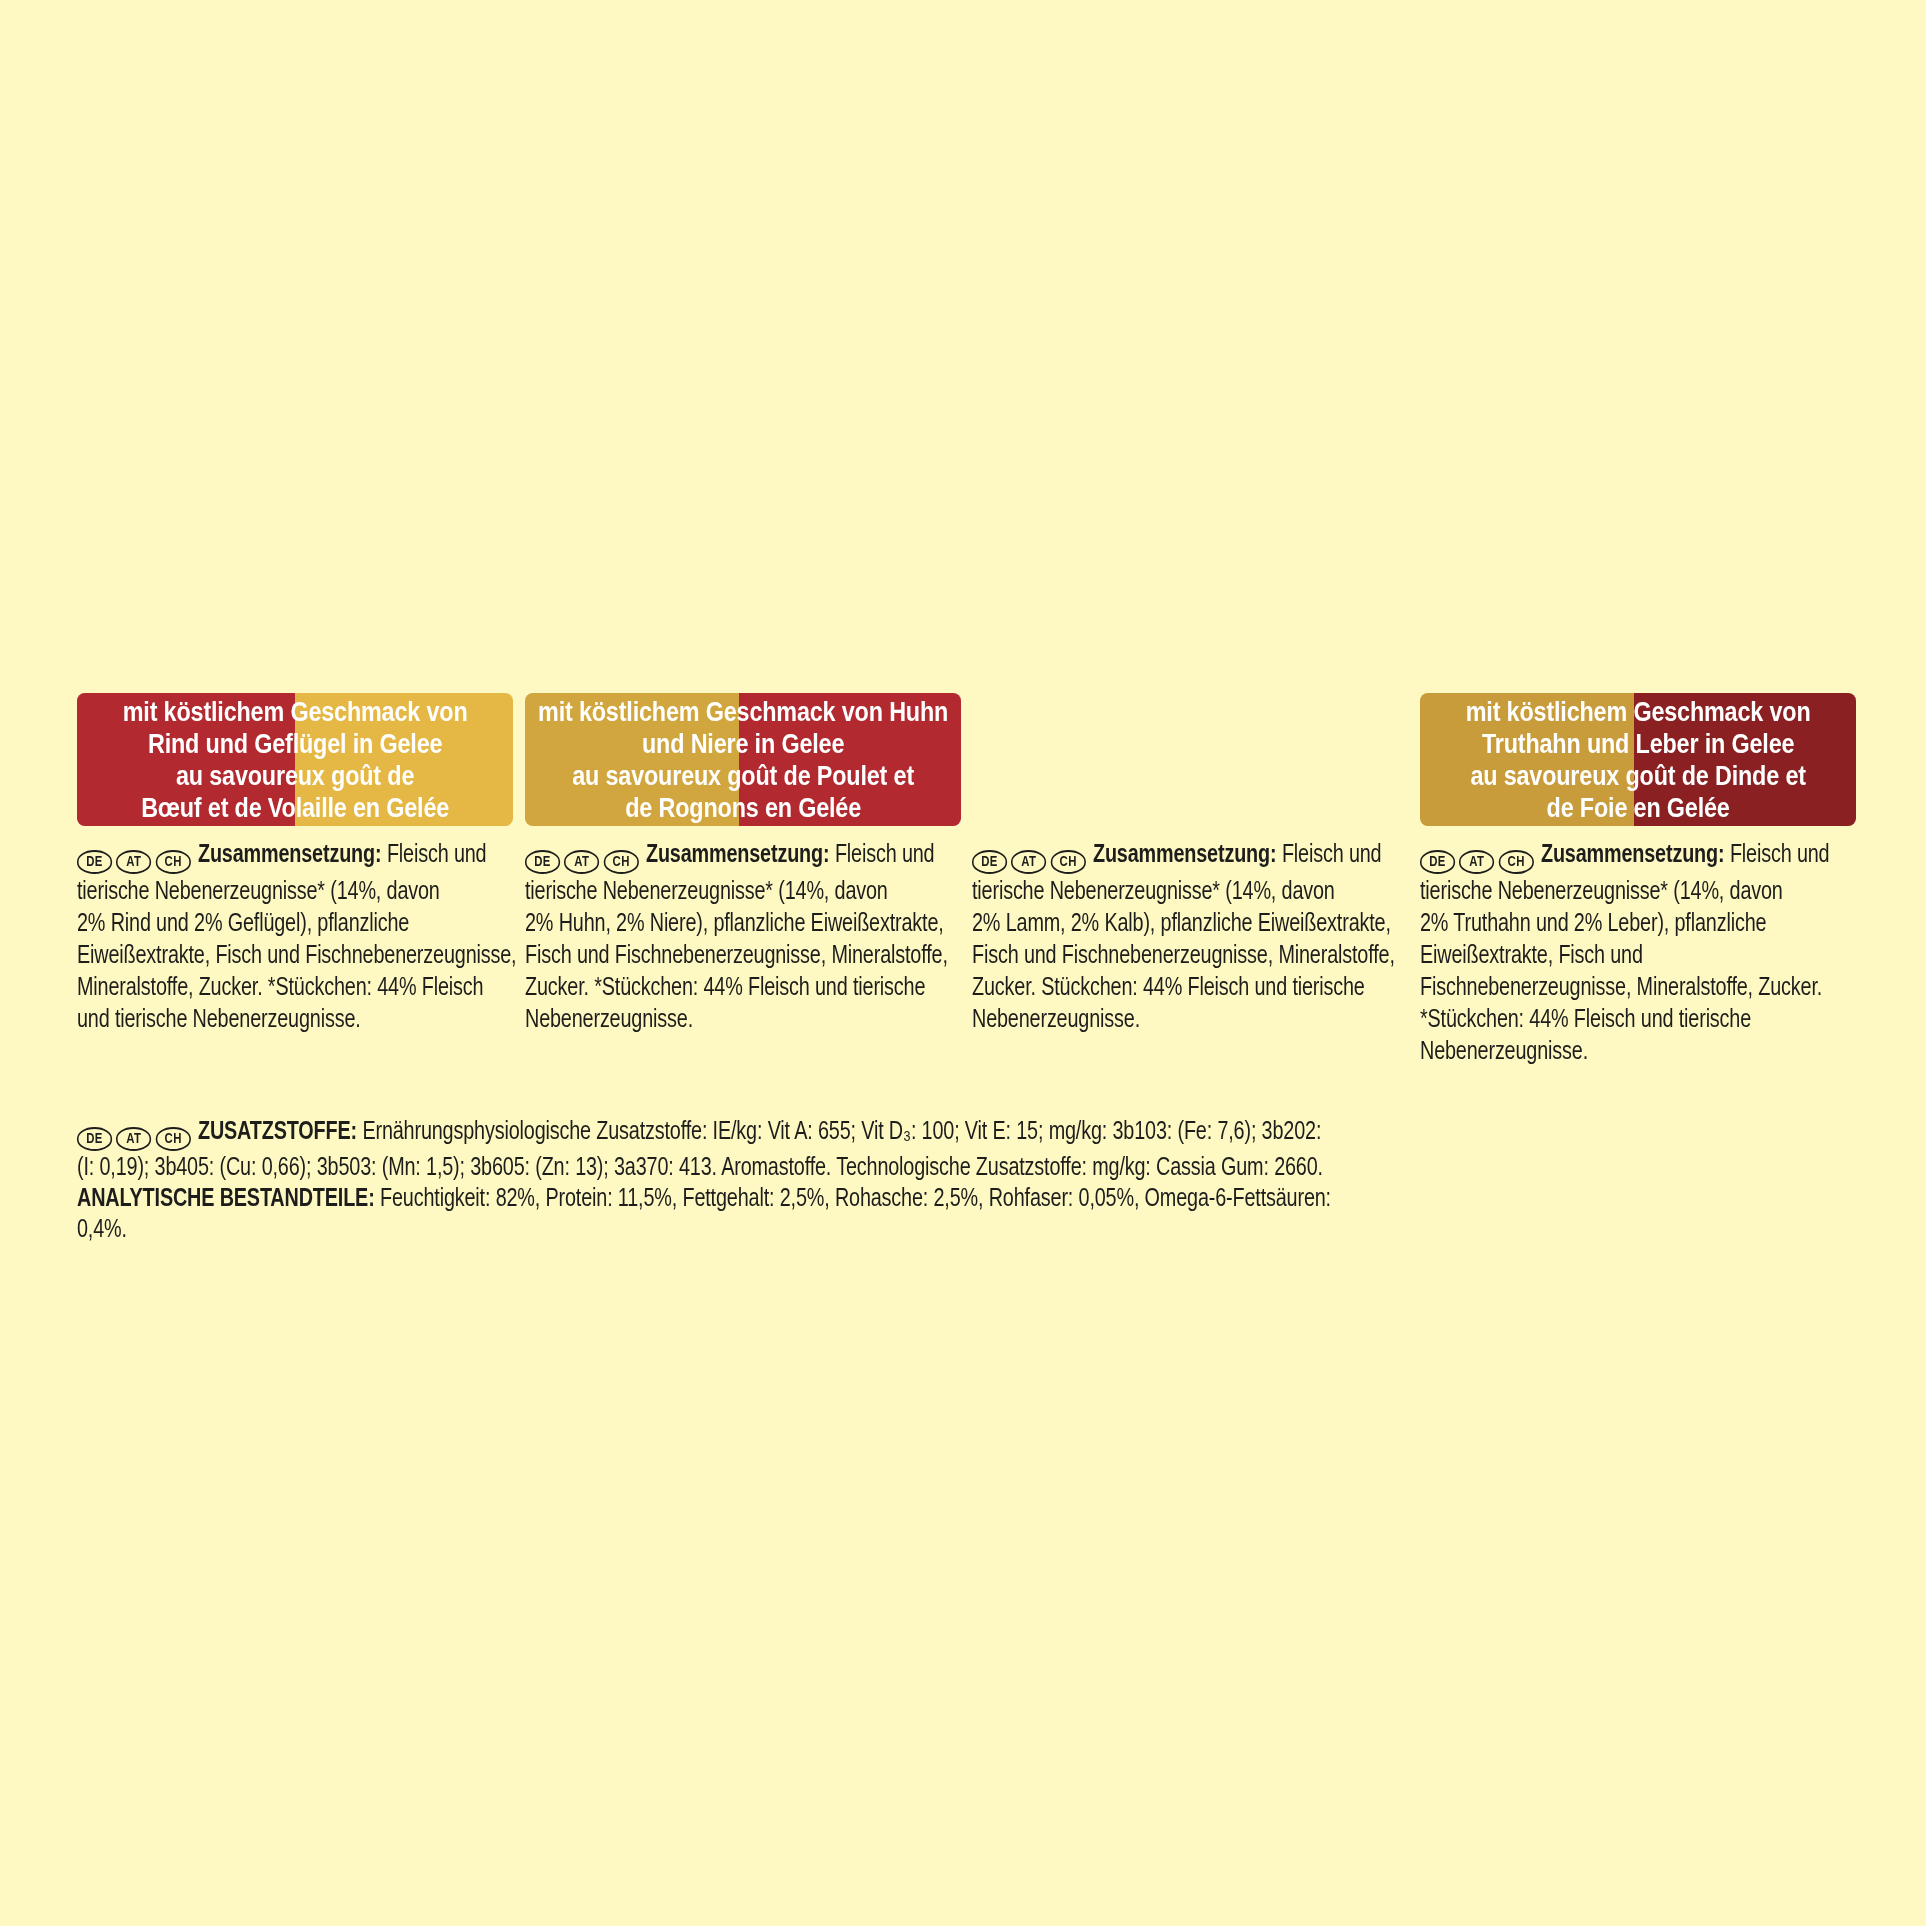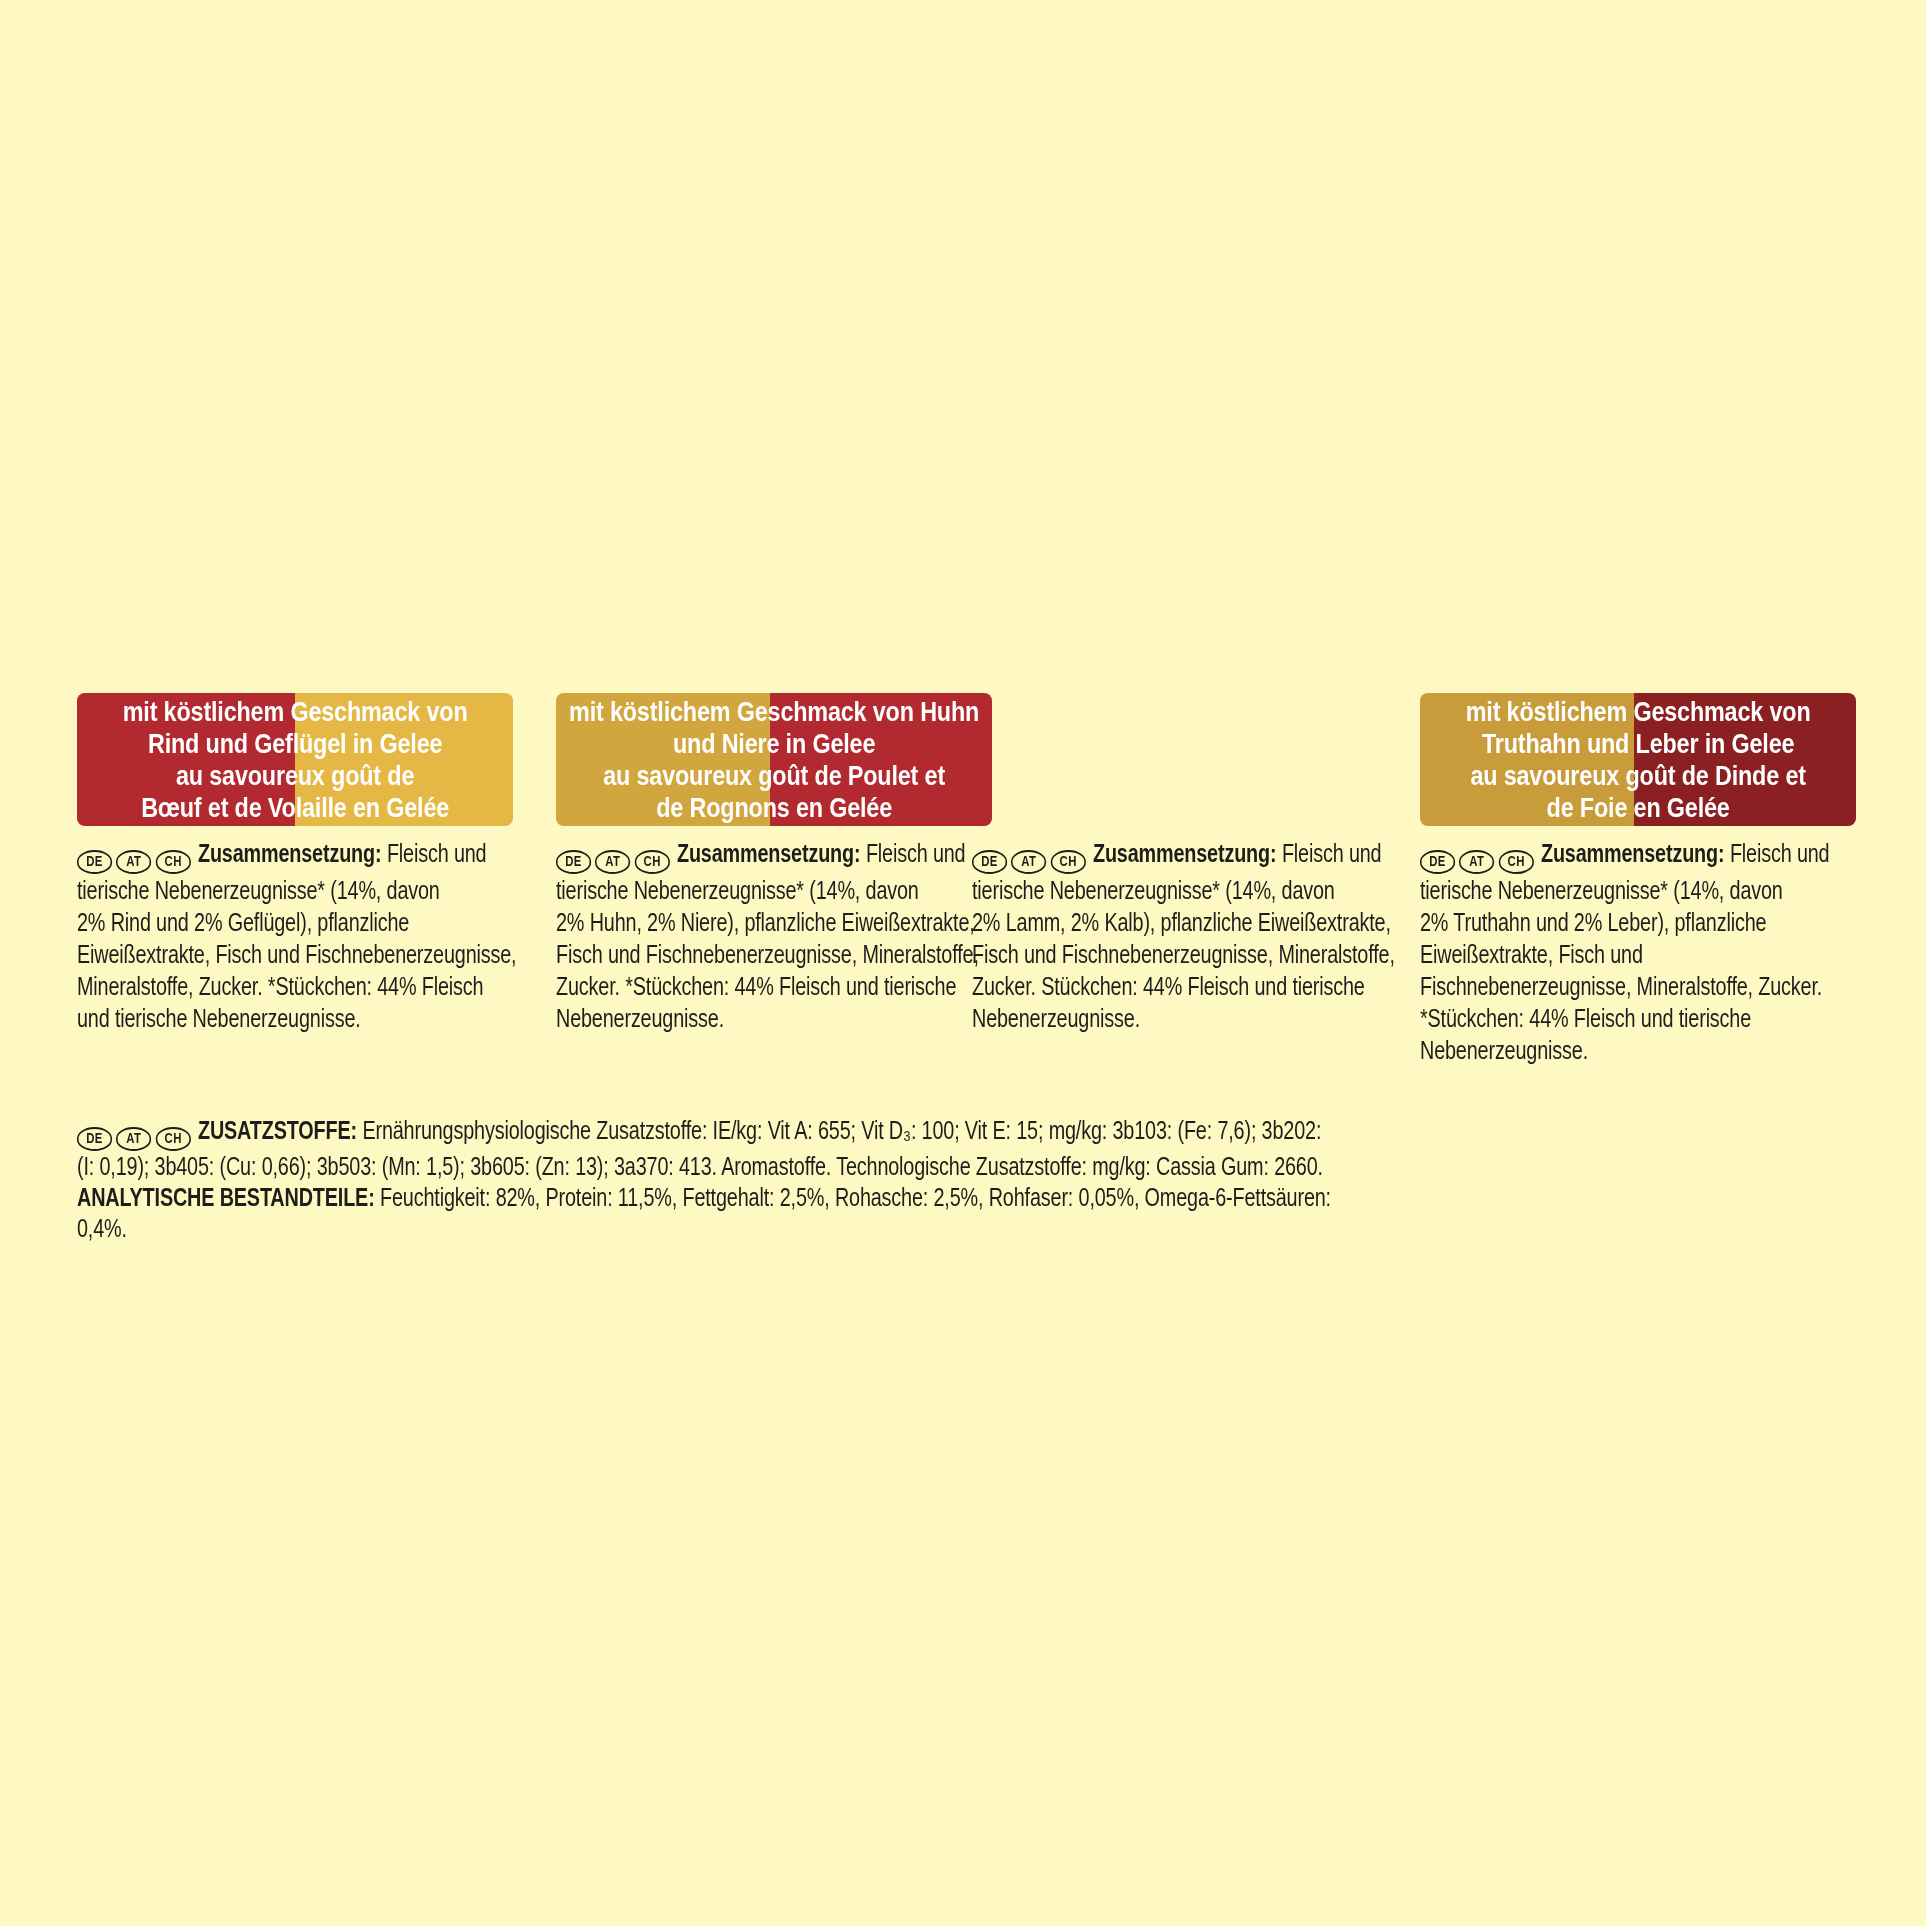--- a/index.html
+++ b/index.html
@@ -108,21 +108,21 @@
 Bœuf et de Volaille en Gelée</div>
     </div>
     <p class="comp"><span class="badge">DE</span><span class="badge">AT</span><span class="badge">CH</span><b class="lbl">Zusammensetzung:</b><span class="body">Fleisch und
 tierische Nebenerzeugnisse* (14%, davon
 2% Rind und 2% Geflügel), pflanzliche
 Eiweißextrakte, Fisch und Fischnebenerzeugnisse,
 Mineralstoffe, Zucker. *Stückchen: 44% Fleisch
 und tierische Nebenerzeugnisse.</span></p>
   </section>
 
-  <section class="panel" style="left:556px">
+  <section class="panel" style="left:525px">
     <div class="banner" style="background: linear-gradient(90deg, rgb(210, 166, 62) 0%, rgb(210, 166, 62) 49%, rgb(178, 41, 47) 49%, rgb(178, 41, 47) 100%);">
       <div class="banner-text">mit köstlichem Geschmack von Huhn
 und Niere in Gelee
 au savoureux goût de Poulet et
 de Rognons en Gelée</div>
     </div>
     <p class="comp"><span class="badge">DE</span><span class="badge">AT</span><span class="badge">CH</span><b class="lbl">Zusammensetzung:</b><span class="body">Fleisch und
 tierische Nebenerzeugnisse* (14%, davon
 2% Huhn, 2% Niere), pflanzliche Eiweißextrakte,
 Fisch und Fischnebenerzeugnisse, Mineralstoffe,

